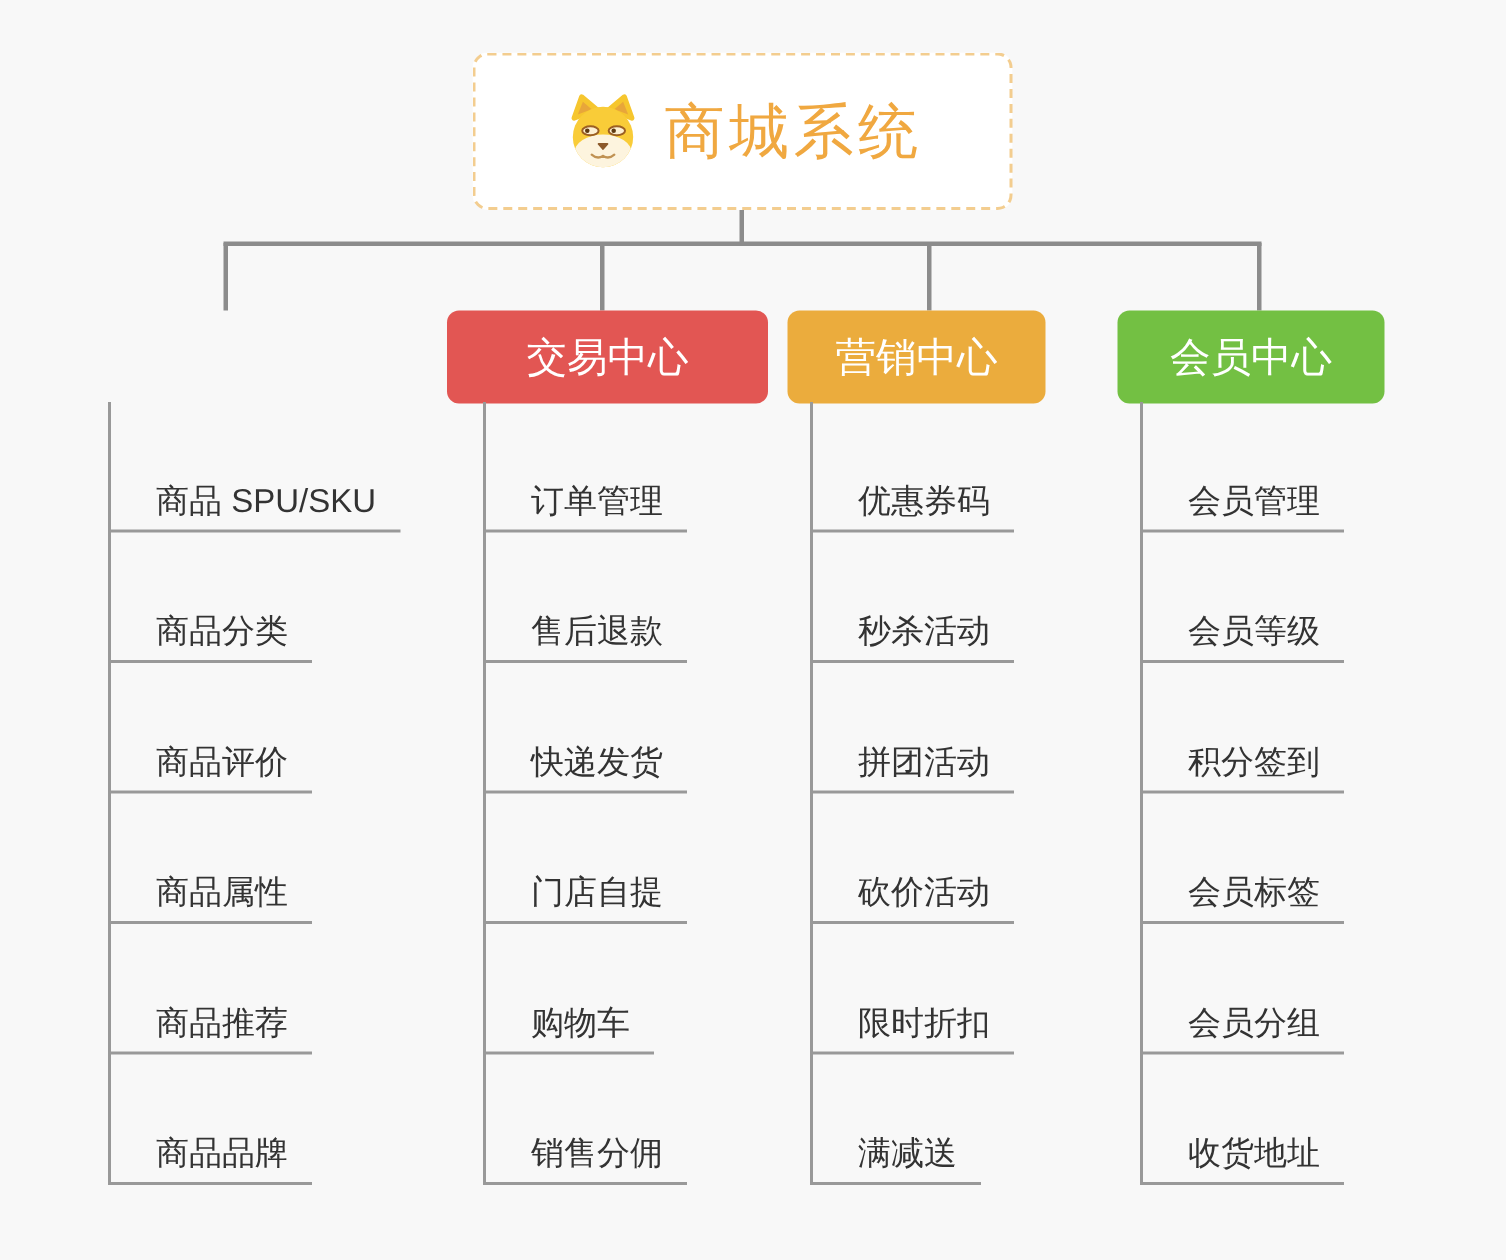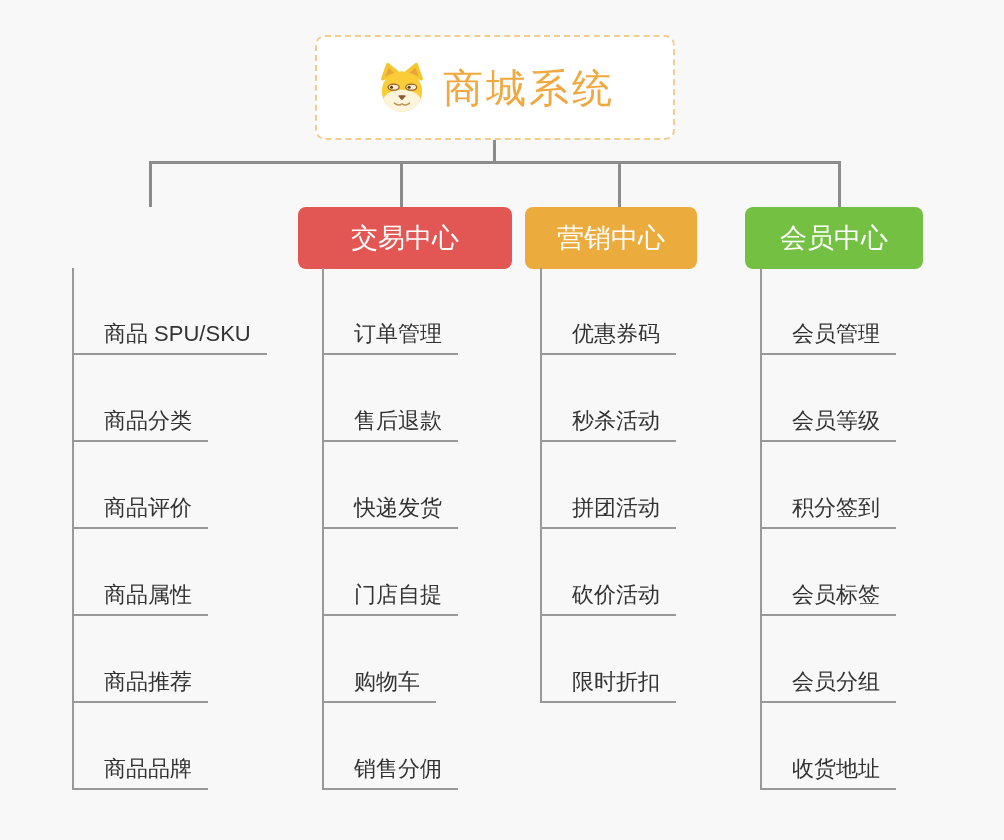--- a/index.html
+++ b/index.html
@@ -137,20 +137,23 @@
       </div>
     <div class="item">
         <span>拼团活动</span>
       </div>
     <div class="item">
         <span>砍价活动</span>
       </div>
     <div class="item">
         <span>限时折扣</span>
       </div>
+    <div class="item">
+        <span>满减送</span>
+      </div>
   </div>
 
   <div class="column col-4">
     <div class="item">
         <span>会员管理</span>
       </div>
     <div class="item">
         <span>会员等级</span>
       </div>
     <div class="item">

